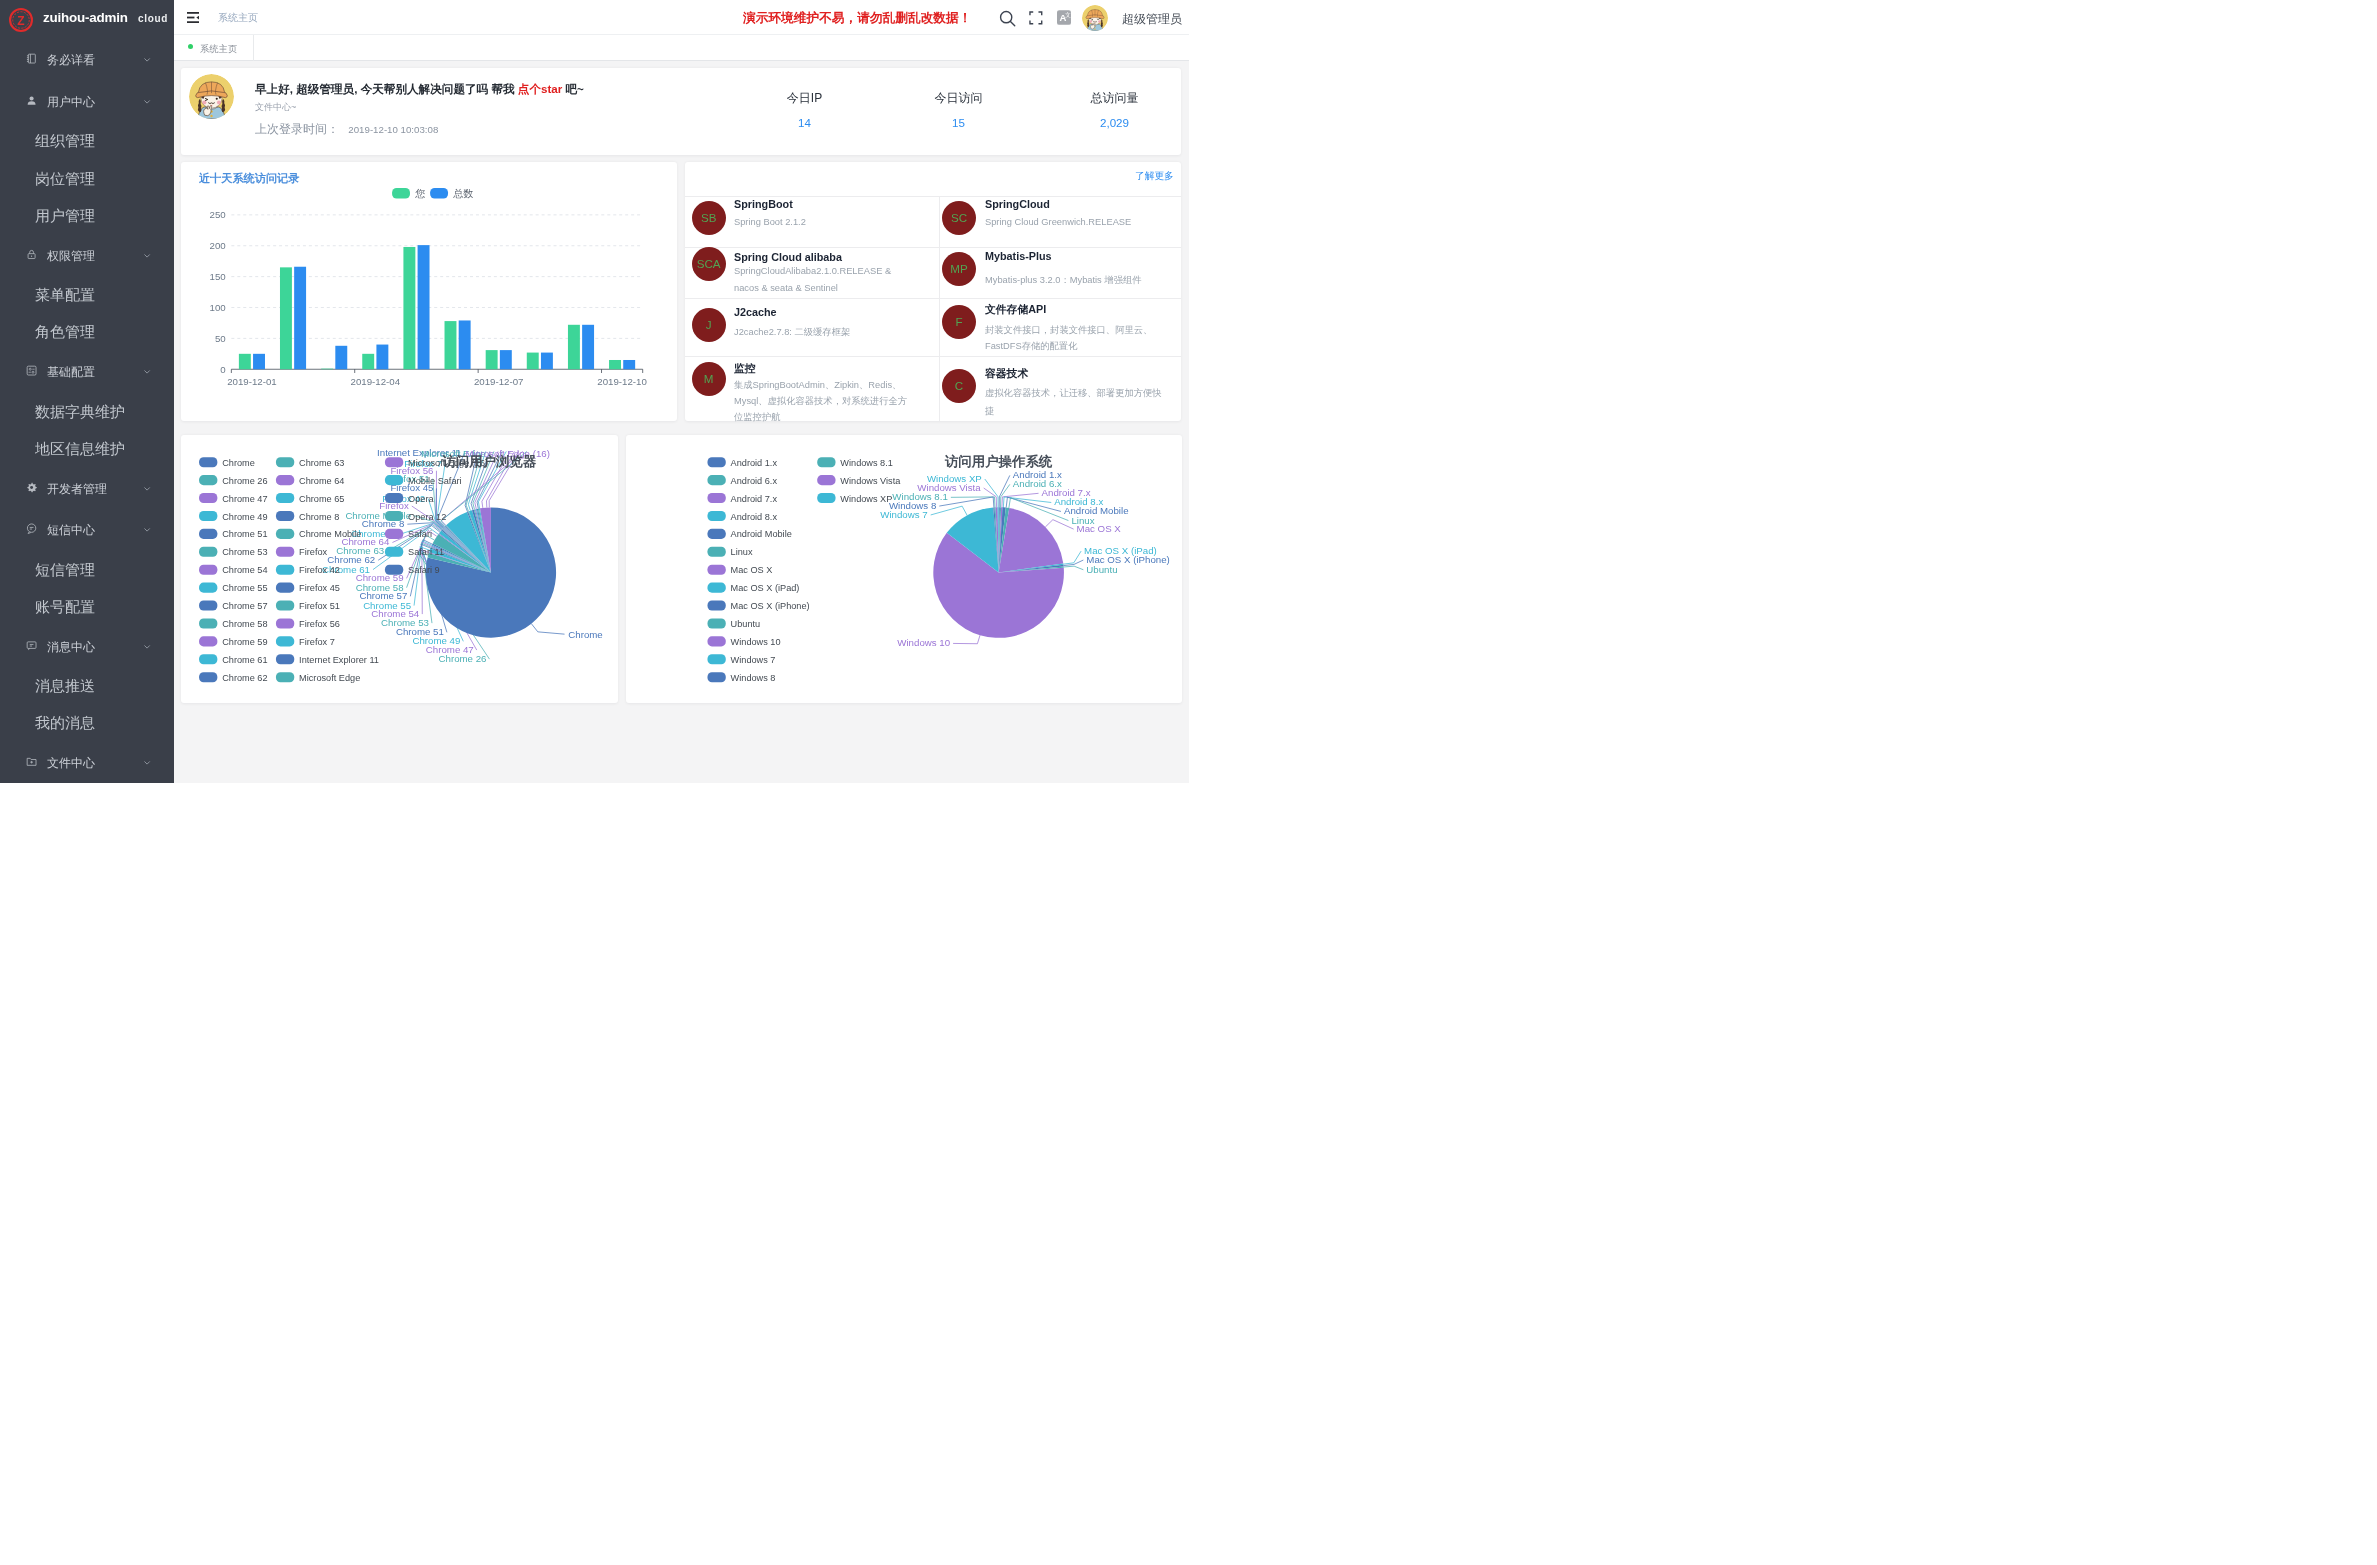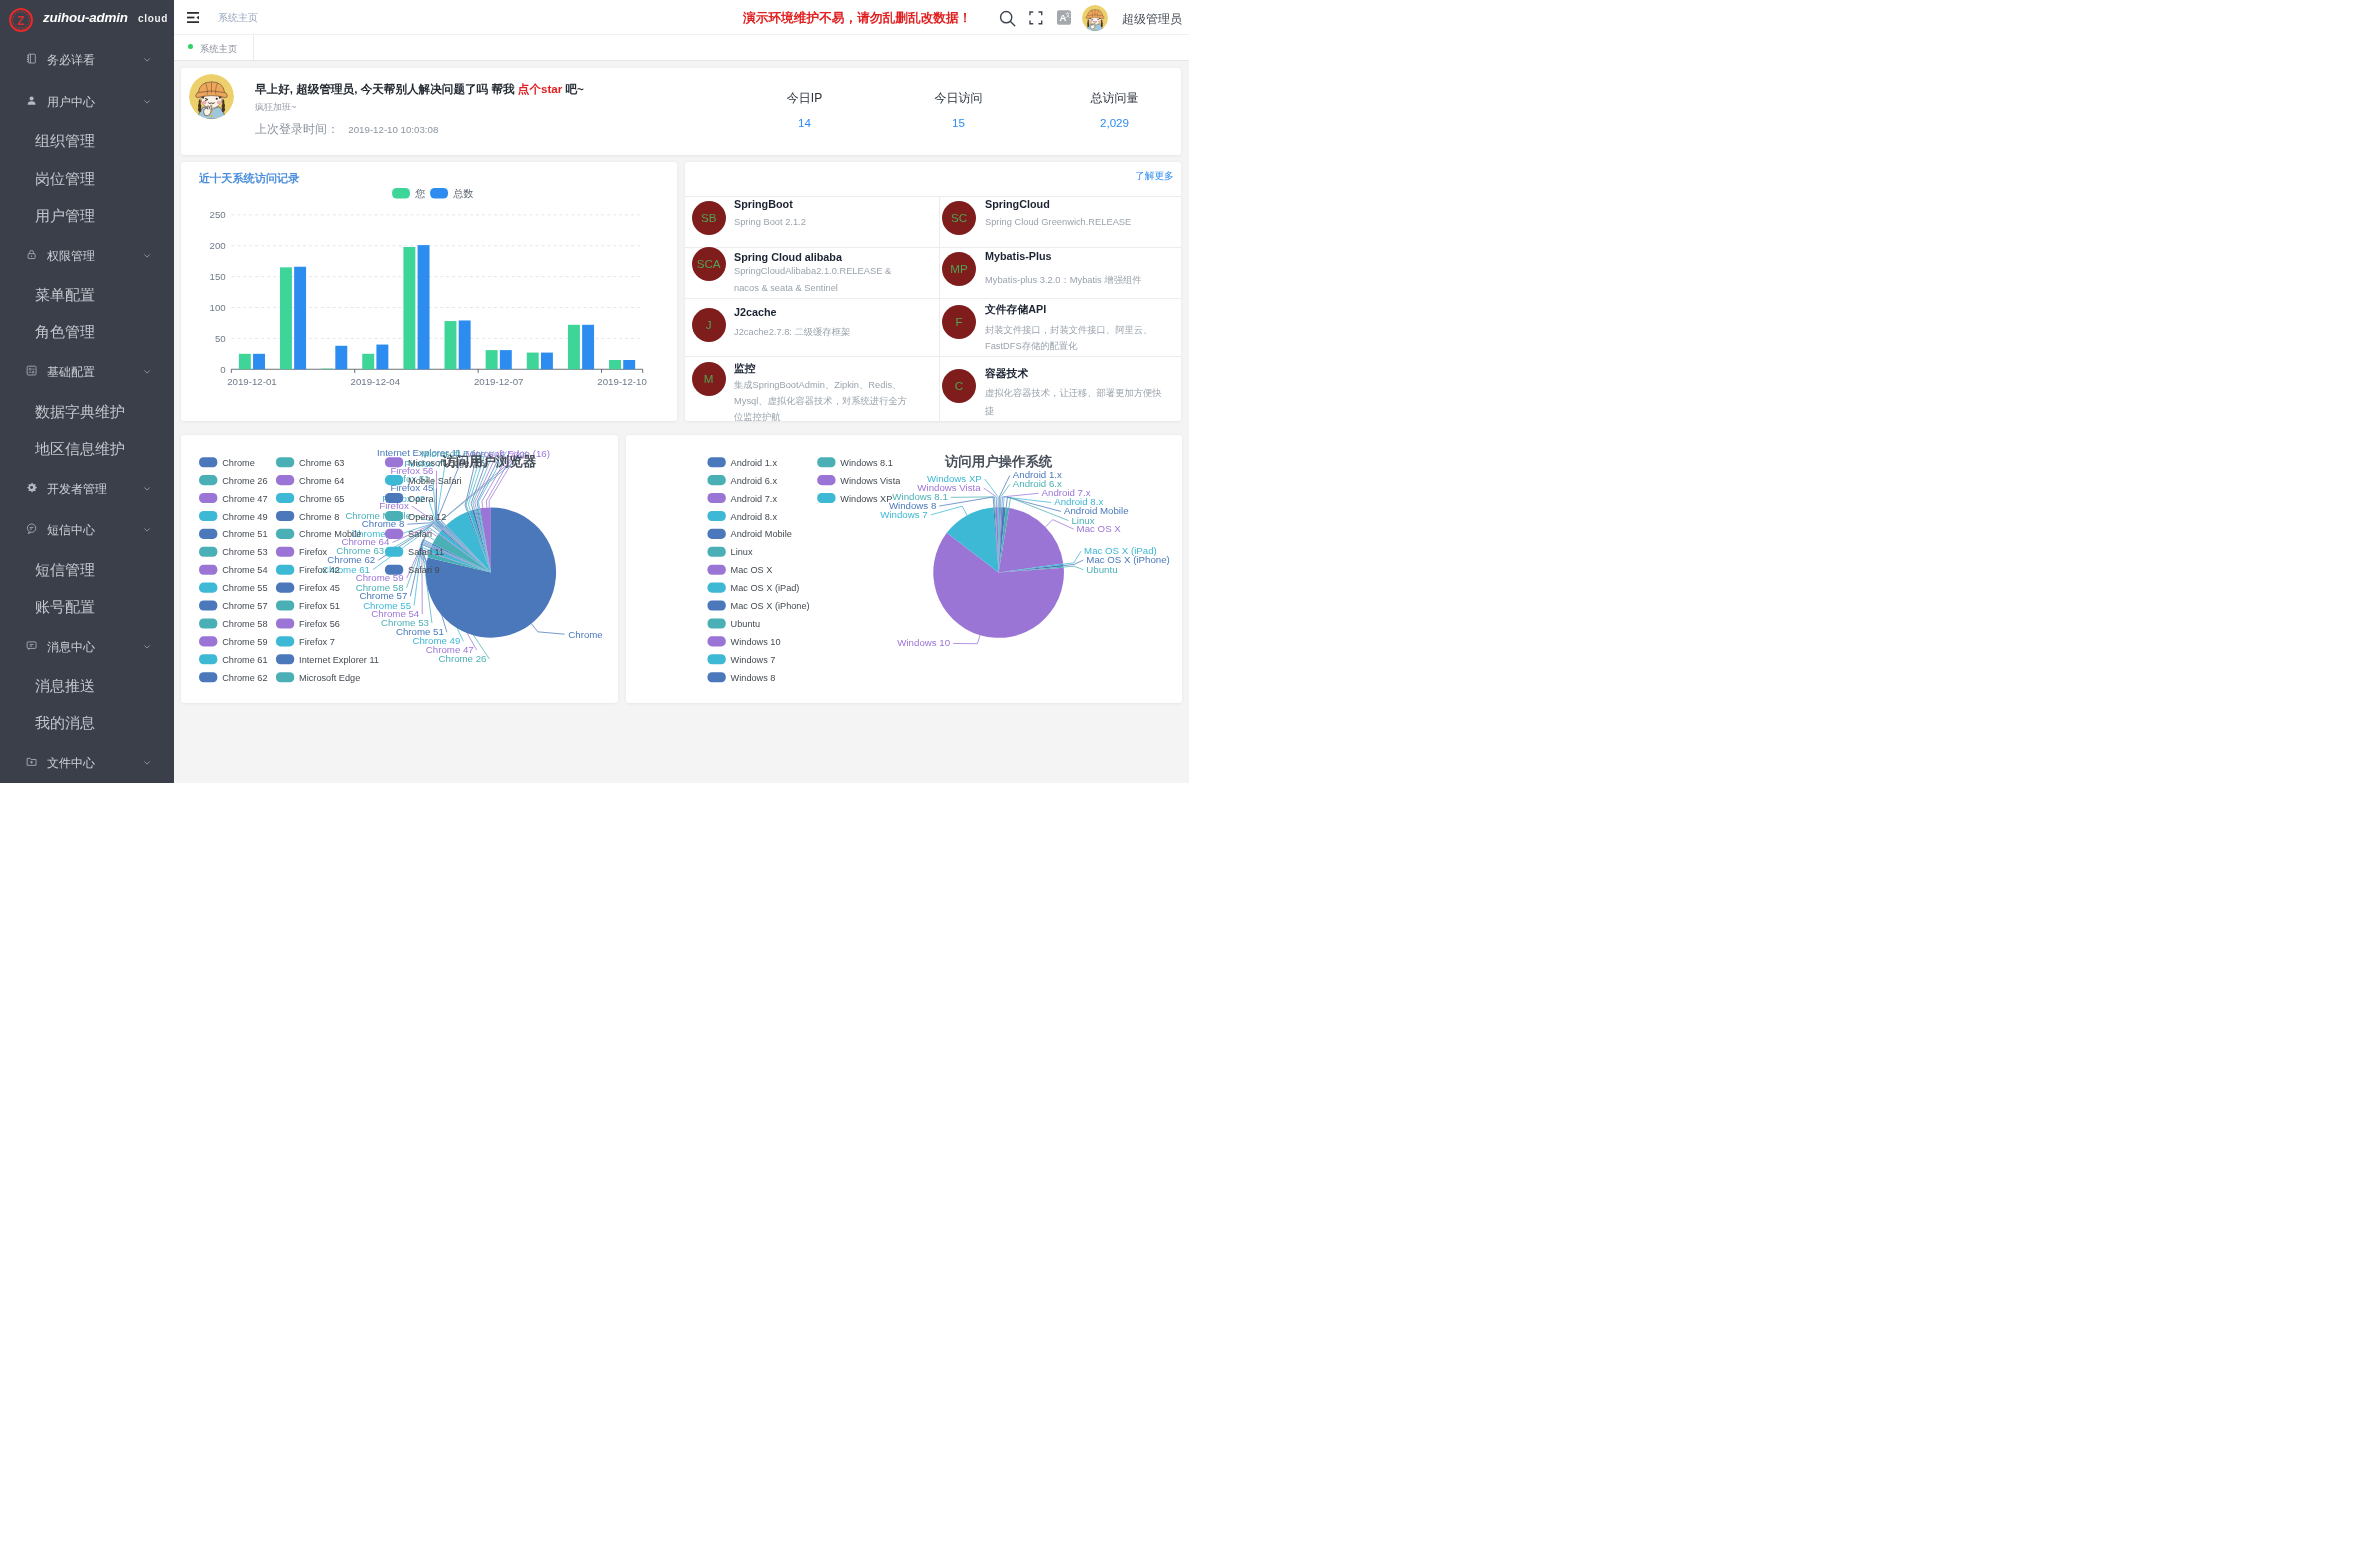--- a/index.html
+++ b/index.html
@@ -1,19 +1,19 @@
 <!DOCTYPE html>
 <html lang="zh" style="font-size:12px"><head><meta charset="utf-8">
 <title>zuihou-admin cloud</title>
 <style>
 * { margin:0; padding:0; box-sizing:border-box; }
 html,body { width:1189px; height:783px; font-family:"Liberation Sans",sans-serif; }
 #app { position:relative; width:1189px; height:783px; background:#f4f4f5; overflow:hidden; }
 .sidebar { position:absolute; left:0; top:0; width:174px; height:783px; background:#3a3f49; }
-.logo .t1 { position:absolute; left:43px; top:9.7px; font-size:13.4px; color:#fff; font-weight:bold; letter-spacing:-0.2px;font-style:italic; }
+.logo .t1 { position:absolute; left:43px; top:9.7px; font-size:13.4px; color:#fff; font-weight:bold; letter-spacing:-0.2px; }
 .logo .t2 { position:absolute; left:138px; top:12.7px; font-size:10px; color:#eceef0; font-weight:bold; letter-spacing:0.7px; }
 .mi { position:absolute; left:0; width:146px; height:39px; }
 .mi .mt { position:absolute; left:47px; top:12px; font-size:12px; color:#cdd1d8; }
 .chev { position:absolute; left:143px; top:15.7px; }
 .ms { position:absolute; left:35px; width:139px; height:37px; line-height:37px; font-size:15px; color:#c2c7ce; }
 .navbar { position:absolute; left:174px; top:0; width:1015px; height:35px; background:#fff; border-bottom:0.7px solid #eef0f2; }
 .redwarn { position:absolute; left:569px; top:9.7px; font-size:12.7px; font-weight:bold; color:#e02020; }
 .bc { position:absolute; left:44px; top:11.2px; font-size:10px; color:#97a8be; }
 .uname { position:absolute; left:948px; top:11.2px; font-size:12px; color:#434a54; }
 .tags { position:absolute; left:174px; top:35px; width:1015px; height:26px; background:#fff; border-bottom:0.7px solid #e4e6e9; }
@@ -224,21 +224,21 @@
 <path d="M22 11.5 Q26 23 24 27.5 M38 11.5 Q34 23 36 27.5 M30 10.5 L30 25.5" stroke="#6b4a35" stroke-width="0.7" fill="none"></path>
 <path d="M21.5 32.5 l3.5 1.5 -3.5 1.5" stroke="#2f221a" stroke-width="1.3" fill="none" stroke-linejoin="round"></path>
 <circle cx="37" cy="33" r="1.4" fill="#2f221a"></circle>
 <circle cx="20.5" cy="38" r="2.7" fill="#efaab6"></circle>
           <circle cx="40" cy="38" r="2.7" fill="#efaab6"></circle>
 <path d="M26 38.5 q2 2 4 0 q2 2 4 0" stroke="#2f221a" stroke-width="1.1" fill="none" stroke-linecap="round"></path>
 <path d="M28.5 40 q1.5 3.5 3 0 q-0.5 2.5 -1.5 2.5 q-1 0 -1.5 -2.5 Z" fill="#e0574f"></path>
 <path d="M21 55 Q18 49 21 46.5 Q23.5 44.5 25.5 47 L24.5 44.5 Q24 42.5 25.3 42.3 Q26.5 42.2 26.8 44 L27.3 46 L28 43.5 Q28.5 41.8 29.6 42.2 Q30.6 42.6 30 44.5 L29 47.5 Q30 49 29 51 Q28 55 25 55.5 Z" fill="#faf3e8" stroke="#5b4636" stroke-width="0.9"></path>
 </svg></div>
   <div class="hi">早上好, 超级管理员, 今天帮别人解决问题了吗 帮我 <span class="red">点个star</span> 吧~</div>
-  <div class="sub">疯狂加班~</div>
+  <div class="sub">文件中心~</div>
   <div class="last"><span class="l1">上次登录时间：</span> <span class="l2">2019-12-10 10:03:08</span></div>
   <div class="stat" style="left:549px">
         <div class="sl">今日IP</div>
         <div class="sv">14</div>
       </div>
   <div class="stat" style="left:703px">
         <div class="sl">今日访问</div>
         <div class="sv">15</div>
       </div>
   <div class="stat" style="left:859px">

